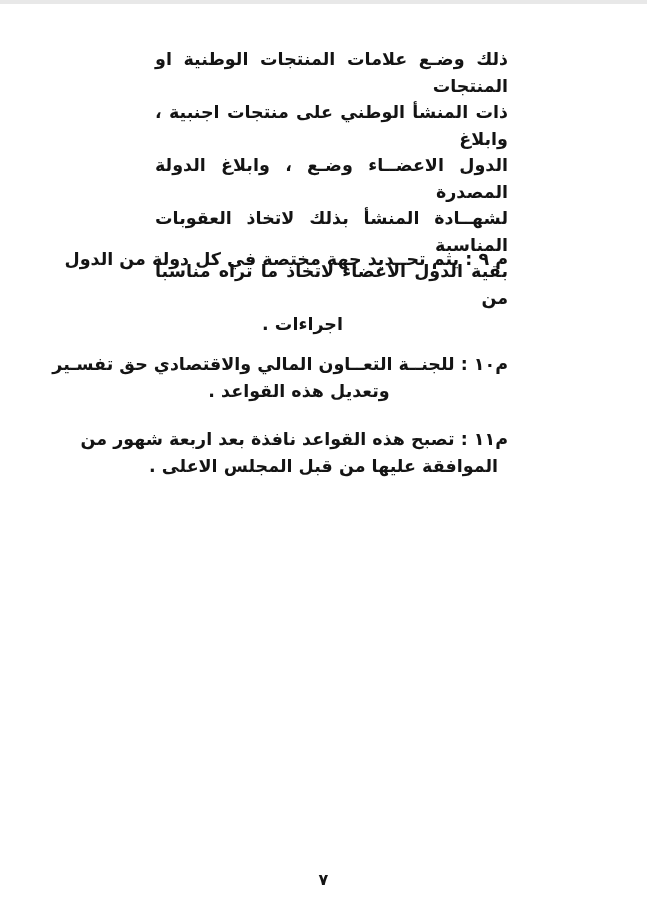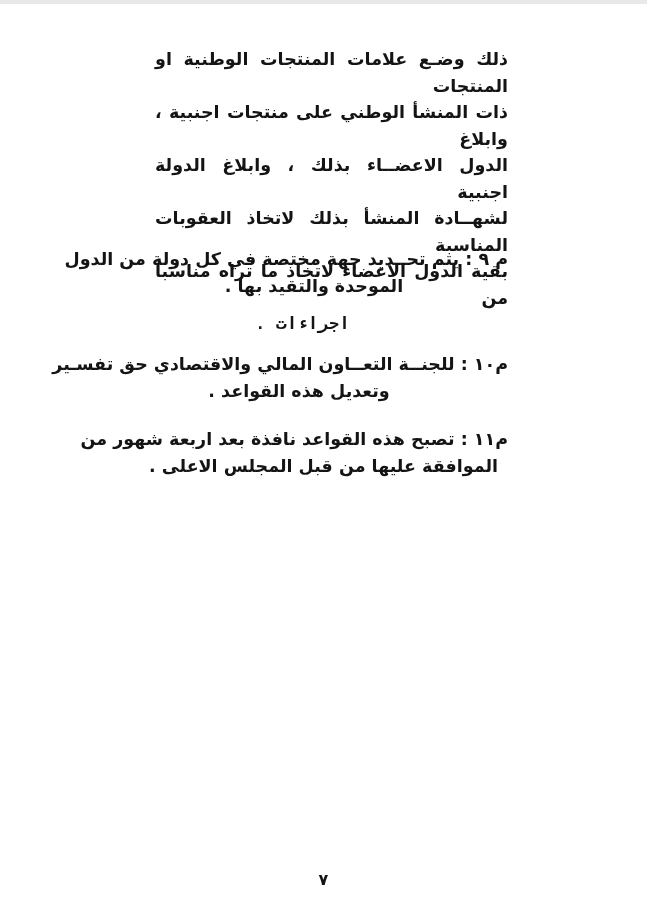--- a/index.html
+++ b/index.html
@@ -36,21 +36,21 @@
   .line.full {
     white-space: normal;
     text-align: justify;
     text-align-last: justify;
   }
   
   .line.marker { white-space: nowrap; }
   
   .line.e10 { padding-right: 10px; }
   .line.e35 { padding-right: 35px; }
-  .line.e58 { padding-right: 58px; font-family: Liberation Mono, monospace; }
+  .line.e58 { padding-right: 58px; }
   .line.e65 { padding-right: 65px; }
 
   #para-continuation { top: 42px; }
   #para-article9     { top: 242px; }
   #para-article10    { top: 347px; }
   #para-article11    { top: 422px; }
 
   .page-number {
     position: absolute;
     top: 866px;
@@ -63,29 +63,28 @@
   }
 </style>
 </head>
 <body>
 
 <div class="page">
 
   <div class="para" id="para-continuation">
     <div class="line full">ذلك وضـع علامات المنتجات الوطنية او المنتجات</div>
     <div class="line full">ذات المنشأ الوطني على منتجات اجنبية ، وابلاغ</div>
-    <div class="line full">الدول الاعضــاء بذلك ، وابلاغ الدولة اجنبية</div>
+    <div class="line full">الدول الاعضــاء وضـع ، وابلاغ الدولة المصدرة</div>
     <div class="line full">لشهــادة المنشأ بذلك لاتخاذ العقوبات المناسبة</div>
     <div class="line full">بقية الدول الاعضاء لاتخاذ ما تراه مناسبا من</div>
     <div class="line e58">اجراءات .</div>
   </div>
 
   <div class="para" id="para-article9">
     <div class="line marker">م ٩ : يتم تحــديد جهة مختصة في كل دولة من الدول</div>
-    <div class="line e35">الموحدة والتقيد بها .</div>
   </div>
 
   <div class="para" id="para-article10">
     <div class="line marker">م١٠ : للجنــة التعــاون المالي والاقتصادي حق تفسـير</div>
     <div class="line e65">وتعديل هذه القواعد .</div>
   </div>
 
   <div class="para" id="para-article11">
     <div class="line marker">م١١ : تصبح هذه القواعد نافذة بعد اربعة شهور من</div>
     <div class="line e10">الموافقة عليها من قبل المجلس الاعلى .</div>

